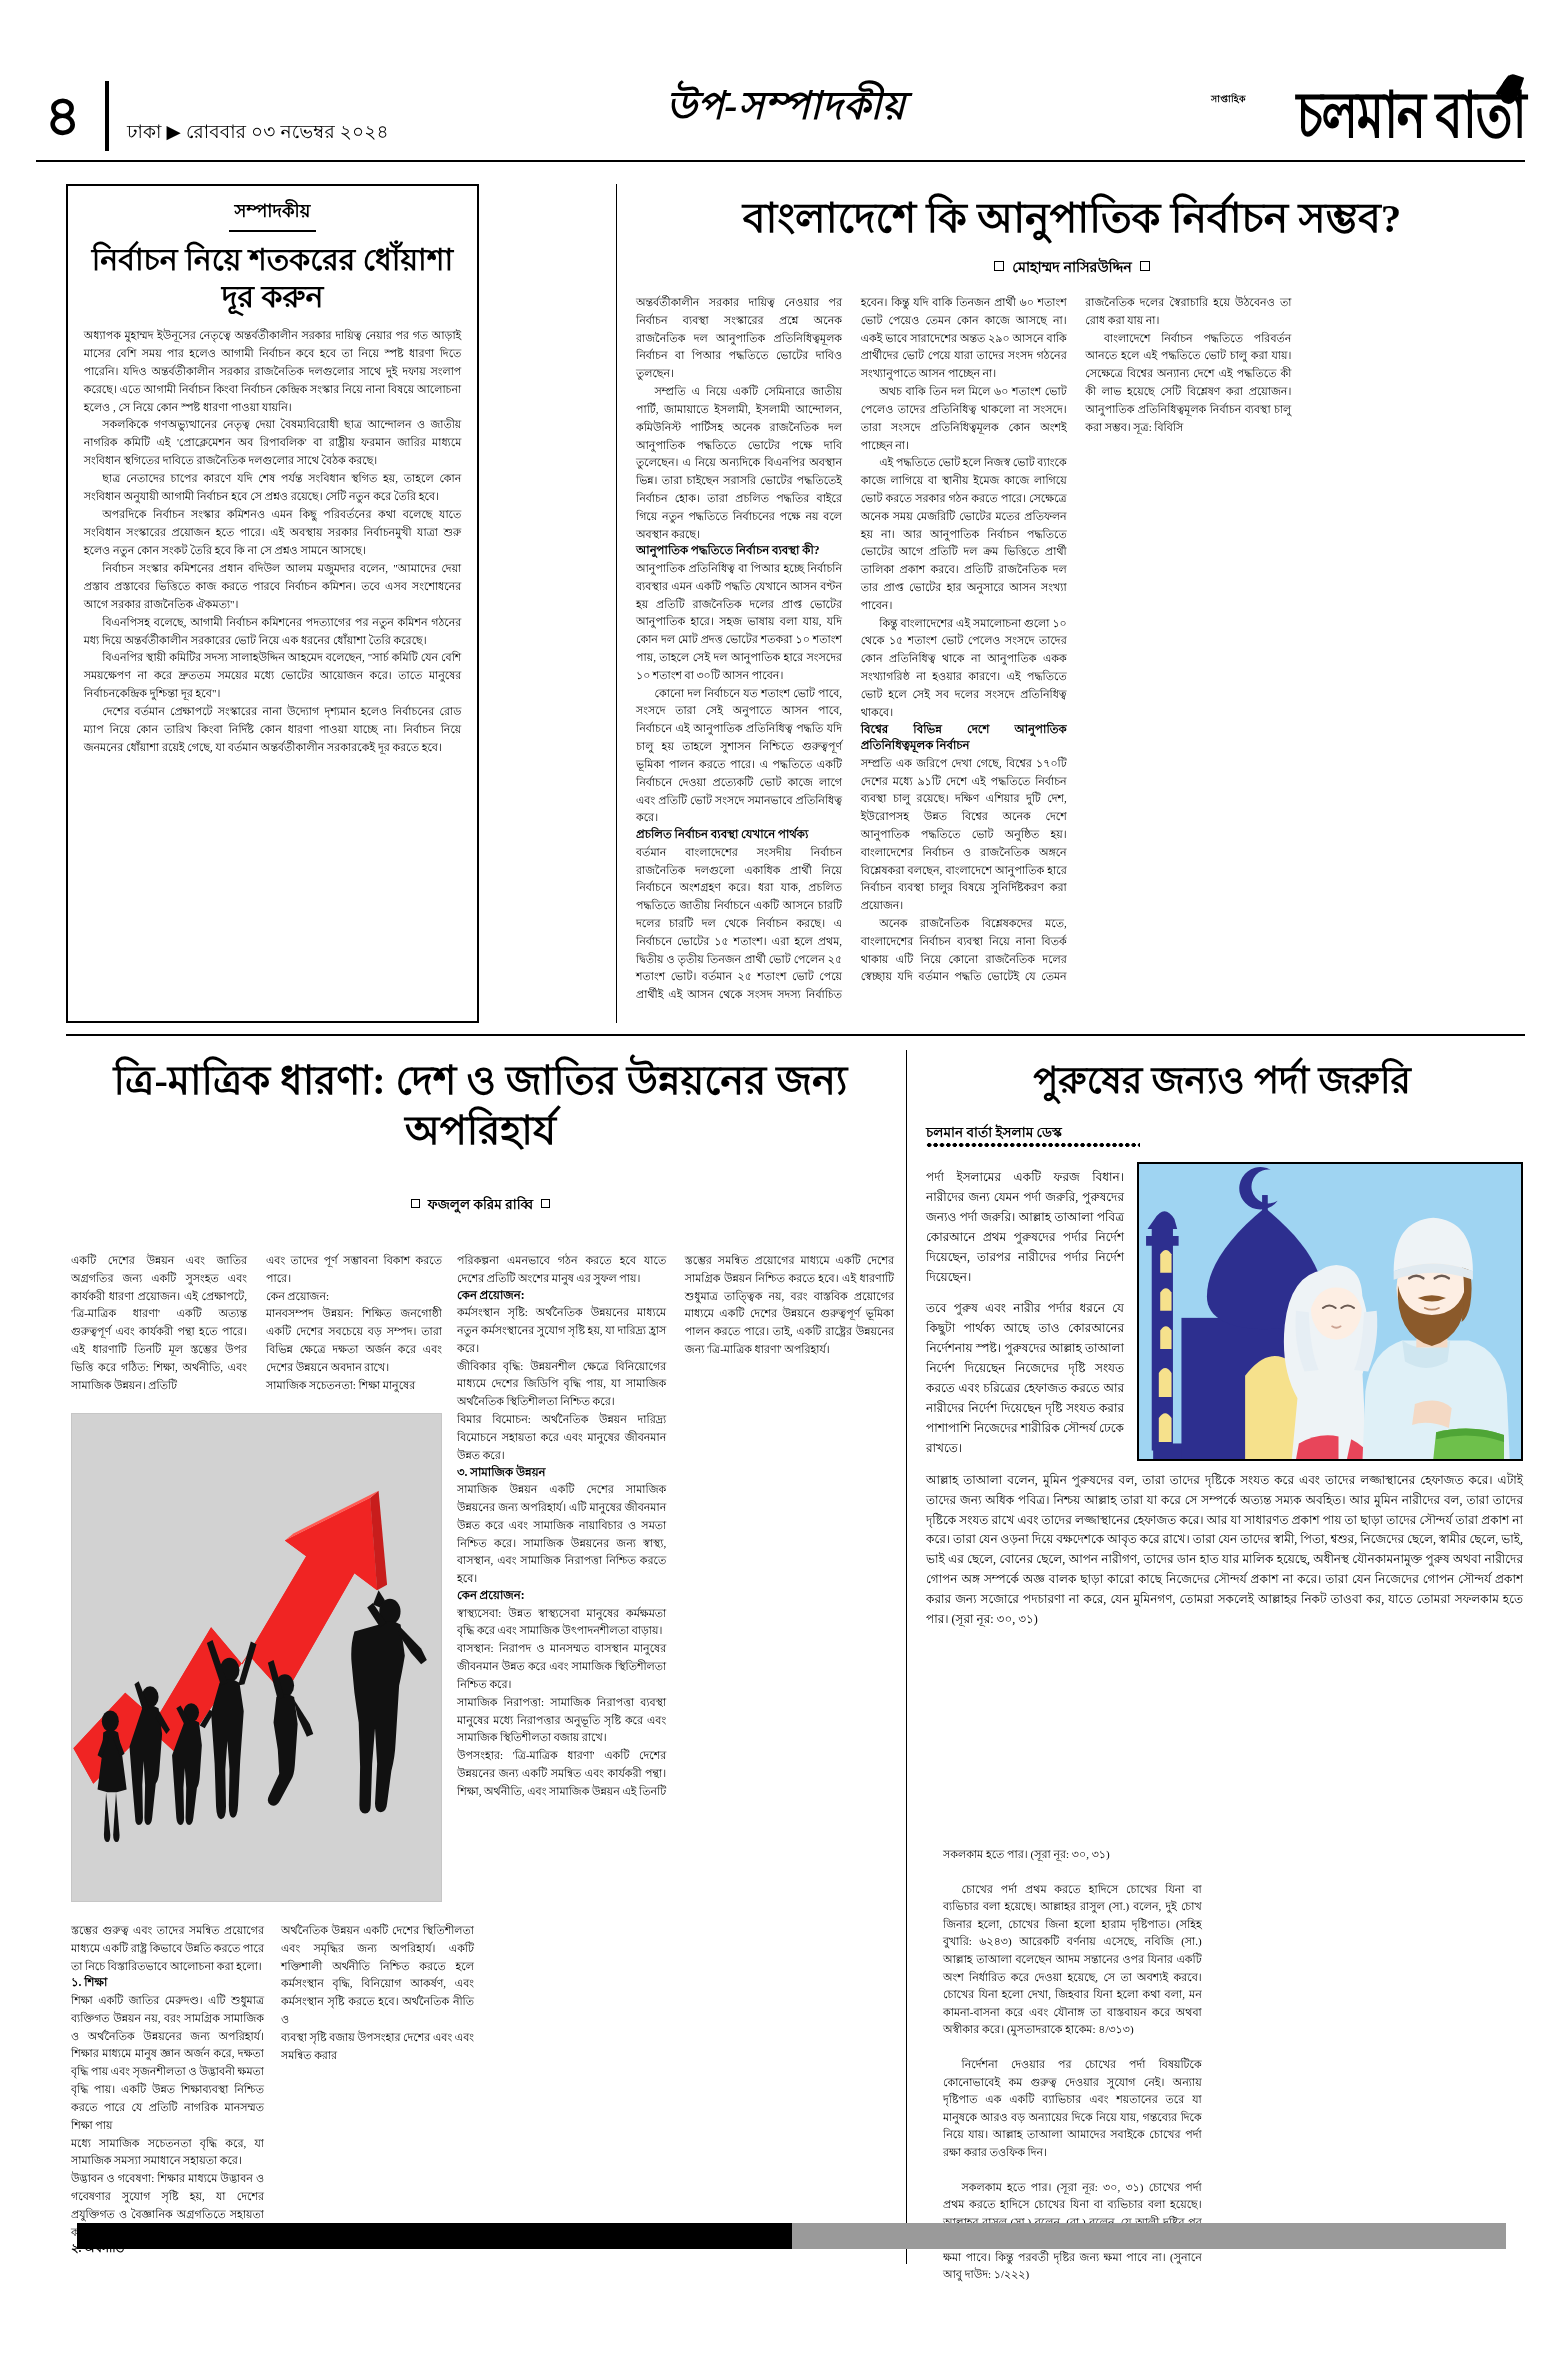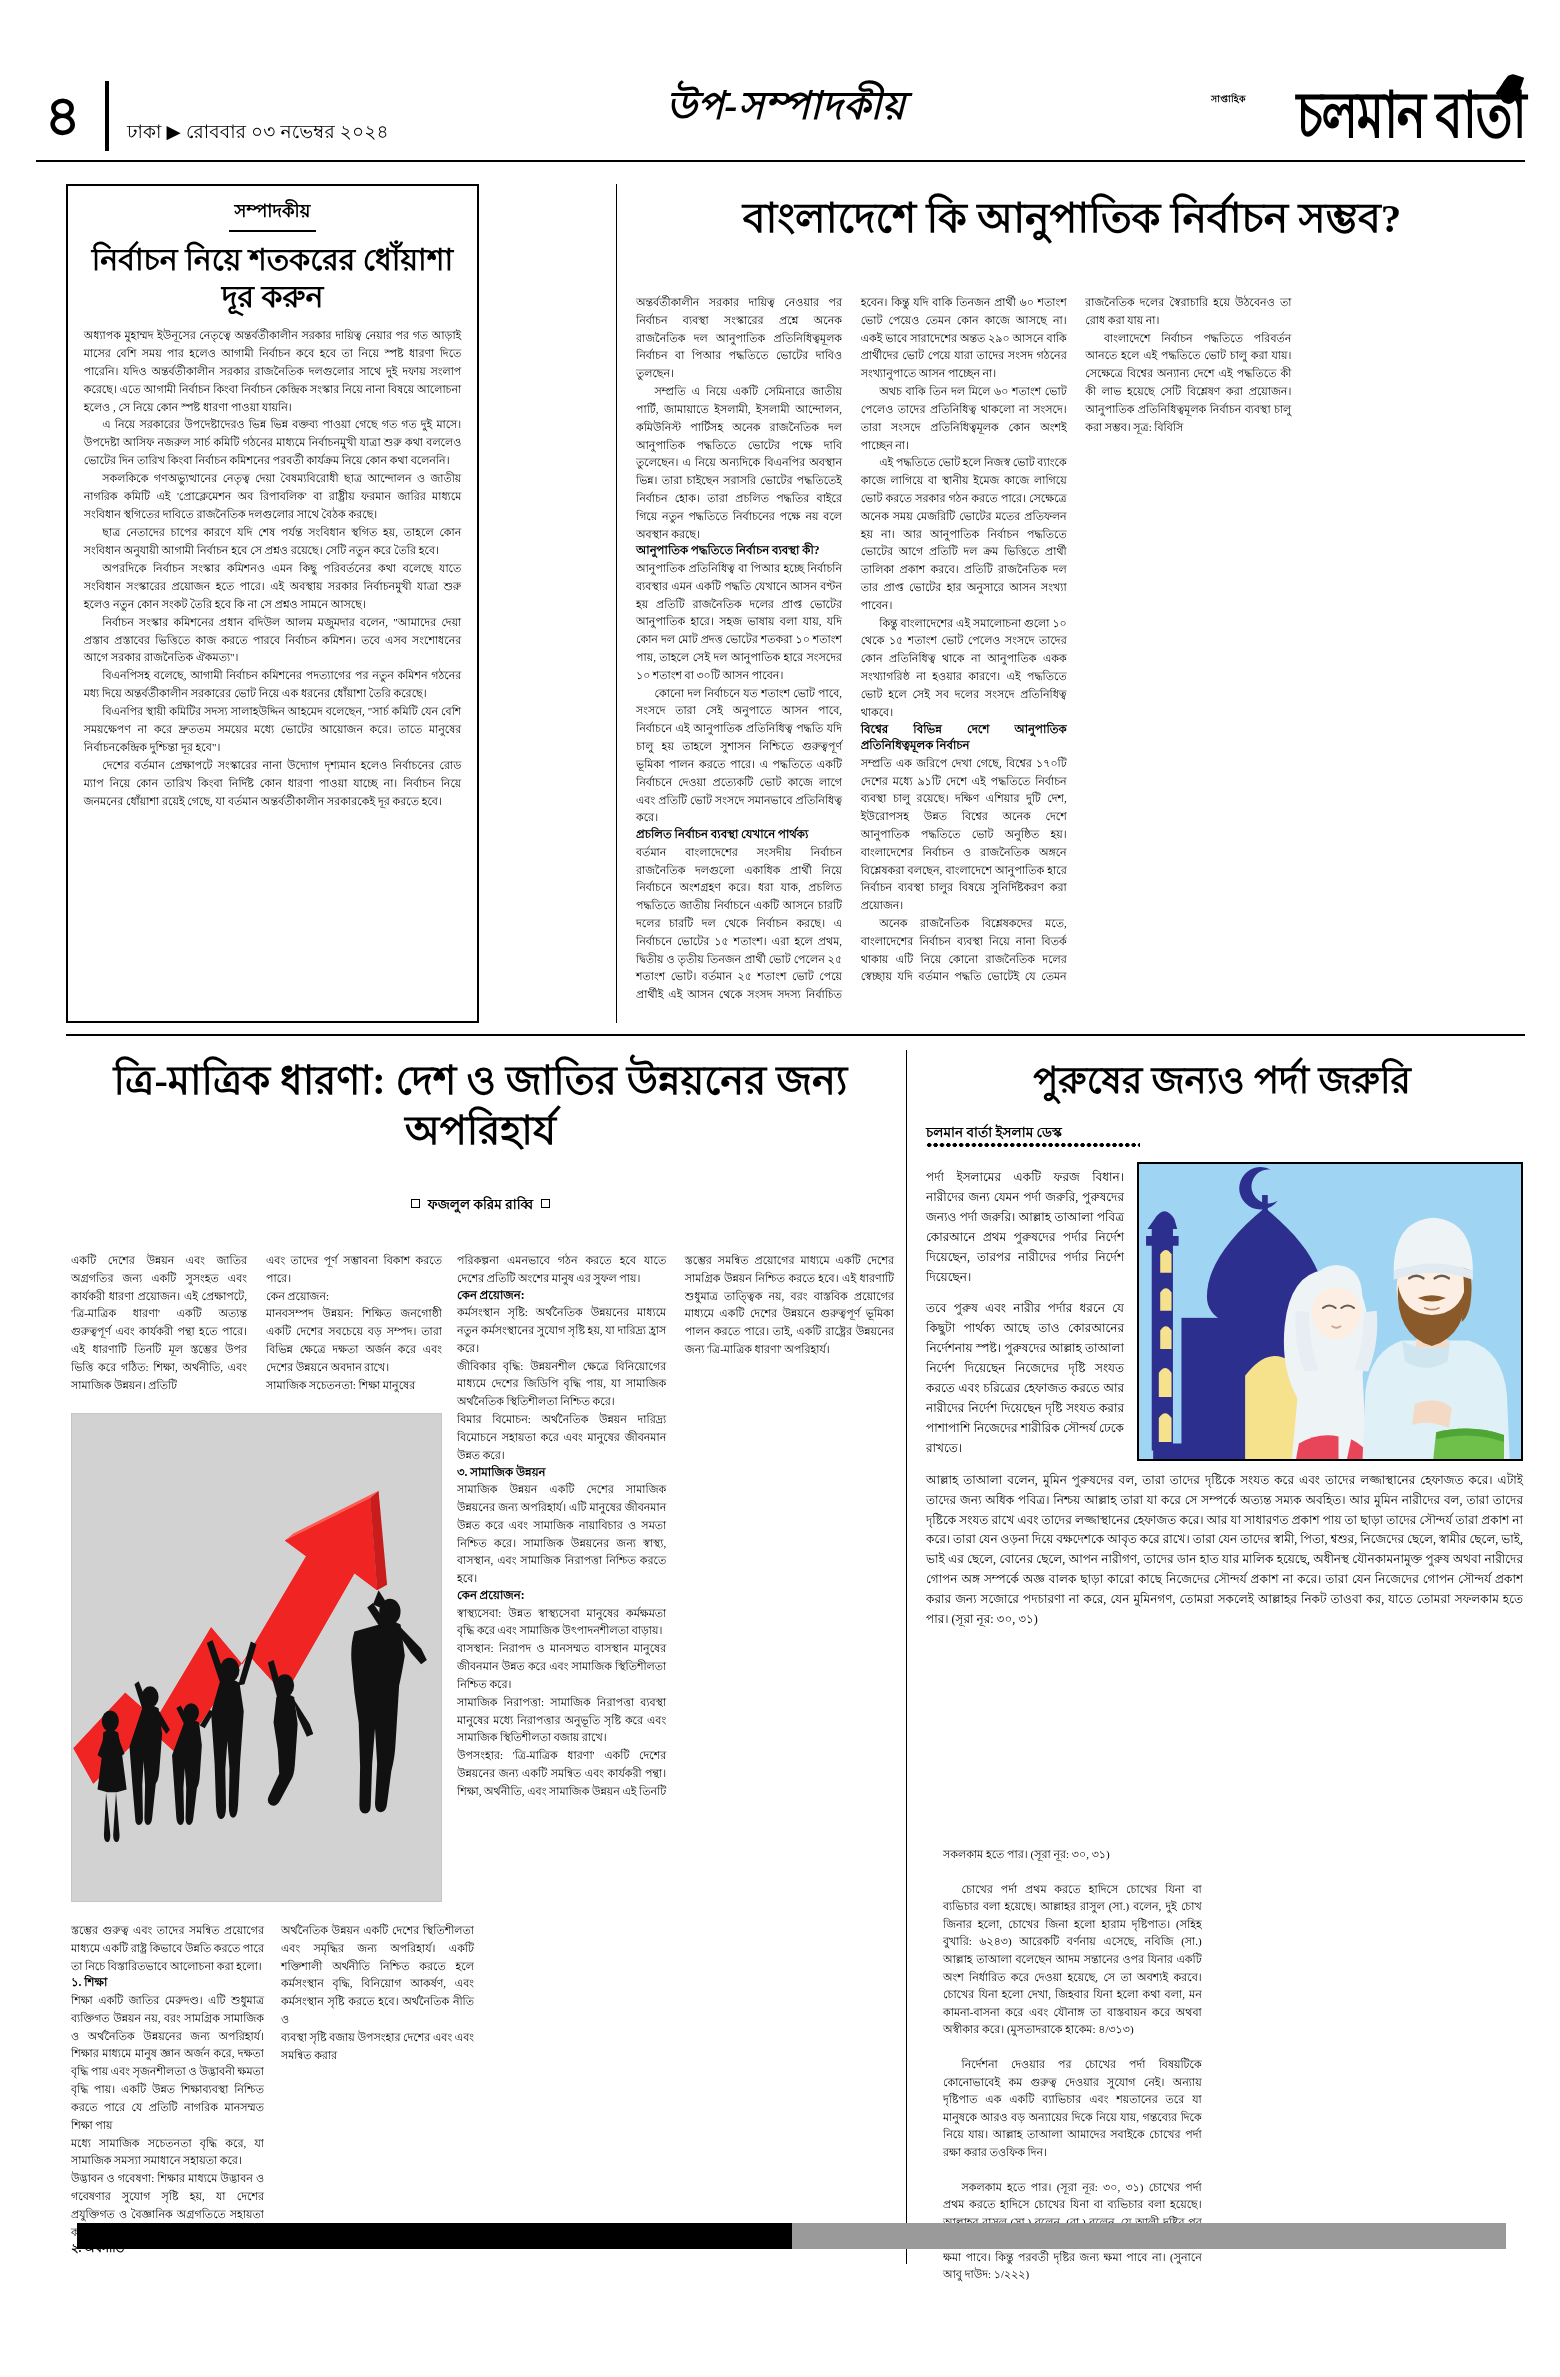--- a/index.html
+++ b/index.html
@@ -219,32 +219,34 @@
       <div class="logo-main bn">চলমান বার্তা</div>
     </div>
   </div>
   <div class="mast-bottom-rule"></div>
 
   <div class="editorial-box">
     <div class="edlabel bn"><span>সম্পাদকীয়</span></div>
     <div class="edheadline bn">নির্বাচন নিয়ে শতকরের ধোঁয়াশা দূর করুন</div>
     <div class="edbody bn" id="editorial-body">
         <p class="first noind">অধ্যাপক মুহাম্মদ ইউনূসের নেতৃত্বে অন্তর্বর্তীকালীন সরকার দায়িত্ব নেয়ার পর গত আড়াই মাসের বেশি সময় পার হলেও আগামী নির্বাচন কবে হবে তা নিয়ে স্পষ্ট ধারণা দিতে পারেনি। যদিও অন্তর্বর্তীকালীন সরকার রাজনৈতিক দলগুলোর সাথে দুই দফায় সংলাপ করেছে। এতে আগামী নির্বাচন কিংবা নির্বাচন কেন্দ্রিক সংস্কার নিয়ে নানা বিষয়ে আলোচনা হলেও , সে নিয়ে কোন স্পষ্ট ধারণা পাওয়া যায়নি।</p>
-        <p>এ নিয়ে সরকারের উপদেষ্টাদেরও ভিন্ন ভিন্ন বক্তব্য পাওয়া গেছে গত গত দুই মাসে। উপদেষ্টা আসিফ নজরুল সার্চ কমিটি গঠনের মাধ্যমে নির্বাচনমুখী যাত্রা শুরু কথা বললেও ভোটের দিন তারিখ কিংবা নির্বাচন কমিশনের পরবর্তী কার্যক্রম নিয়ে কোন কথা বলেননি।</p>
         <p>সকলকিকে গণঅভ্যুত্থানের নেতৃত্ব দেয়া বৈষম্যবিরোধী ছাত্র আন্দোলন ও জাতীয় নাগরিক কমিটি এই 'প্রোক্লেমেশন অব রিপাবলিক' বা রাষ্ট্রীয় ফরমান জারির মাধ্যমে সংবিধান স্থগিতের দাবিতে রাজনৈতিক দলগুলোর সাথে বৈঠক করছে।</p>
         <p>ছাত্র নেতাদের চাপের কারণে যদি শেষ পর্যন্ত সংবিধান স্থগিত হয়, তাহলে কোন সংবিধান অনুযায়ী আগামী নির্বাচন হবে সে প্রশ্নও রয়েছে। সেটি নতুন করে তৈরি হবে।</p>
         <p>অপরদিকে নির্বাচন সংস্কার কমিশনও এমন কিছু পরিবর্তনের কথা বলেছে যাতে সংবিধান সংস্কারের প্রয়োজন হতে পারে। এই অবস্থায় সরকার নির্বাচনমুখী যাত্রা শুরু হলেও নতুন কোন সংকট তৈরি হবে কি না সে প্রশ্নও সামনে আসছে।</p>
         <p>নির্বাচন সংস্কার কমিশনের প্রধান বদিউল আলম মজুমদার বলেন, "আমাদের দেয়া প্রস্তাব প্রস্তাবের ভিত্তিতে কাজ করতে পারবে নির্বাচন কমিশন। তবে এসব সংশোধনের আগে সরকার রাজনৈতিক ঐকমত্য"।</p>
         <p>বিএনপিসহ বলেছে, আগামী নির্বাচন কমিশনের পদত্যাগের পর নতুন কমিশন গঠনের মধ্য দিয়ে অন্তর্বর্তীকালীন সরকারের ভোট নিয়ে এক ধরনের ধোঁয়াশা তৈরি করেছে।</p>
         <p>বিএনপির স্থায়ী কমিটির সদস্য সালাহউদ্দিন আহমেদ বলেছেন, "সার্চ কমিটি যেন বেশি সময়ক্ষেপণ না করে দ্রুততম সময়ের মধ্যে ভোটের আয়োজন করে। তাতে মানুষের নির্বাচনকেন্দ্রিক দুশ্চিন্তা দূর হবে"।</p>
         <p>দেশের বর্তমান প্রেক্ষাপটে সংস্কারের নানা উদ্যোগ দৃশ্যমান হলেও নির্বাচনের রোড ম্যাপ নিয়ে কোন তারিখ কিংবা নির্দিষ্ট কোন ধারণা পাওয়া যাচ্ছে না। নির্বাচন নিয়ে জনমনের ধোঁয়াশা রয়েই গেছে, যা বর্তমান অন্তর্বর্তীকালীন সরকারকেই দূর করতে হবে।</p>
       </div>
   </div>
 
   <div class="a1-headline bn">বাংলাদেশে কি আনুপাতিক নির্বাচন সম্ভব?</div>
+  <div class="a1-byline bn">
+    <span class="sq"></span><span>মোহাম্মদ নাসিরউদ্দিন</span><span class="sq"></span>
+  </div>
   <div class="a1-cols body-col bn" id="article-pr-body">
       <p class="noind">অন্তর্বর্তীকালীন সরকার দায়িত্ব নেওয়ার পর নির্বাচন ব্যবস্থা সংস্কারের প্রশ্নে অনেক রাজনৈতিক দল আনুপাতিক প্রতিনিধিত্বমূলক নির্বাচন বা পিআর পদ্ধতিতে ভোটের দাবিও তুলছেন।</p>
       <p class="">সম্প্রতি এ নিয়ে একটি সেমিনারে জাতীয় পার্টি, জামায়াতে ইসলামী, ইসলামী আন্দোলন, কমিউনিস্ট পার্টিসহ অনেক রাজনৈতিক দল আনুপাতিক পদ্ধতিতে ভোটের পক্ষে দাবি তুলেছেন। এ নিয়ে অন্যদিকে বিএনপির অবস্থান ভিন্ন। তারা চাইছেন সরাসরি ভোটের পদ্ধতিতেই নির্বাচন হোক। তারা প্রচলিত পদ্ধতির বাইরে গিয়ে নতুন পদ্ধতিতে নির্বাচনের পক্ষে নয় বলে অবস্থান করছে।</p>
       <p class="subhead">আনুপাতিক পদ্ধতিতে নির্বাচন ব্যবস্থা কী?</p>
       <p class="noind">আনুপাতিক প্রতিনিধিত্ব বা পিআর হচ্ছে নির্বাচনি ব্যবস্থার এমন একটি পদ্ধতি যেখানে আসন বণ্টন হয় প্রতিটি রাজনৈতিক দলের প্রাপ্ত ভোটের আনুপাতিক হারে। সহজ ভাষায় বলা যায়, যদি কোন দল মোট প্রদত্ত ভোটের শতকরা ১০ শতাংশ পায়, তাহলে সেই দল আনুপাতিক হারে সংসদের ১০ শতাংশ বা ৩০টি আসন পাবেন।</p>
       <p class="">কোনো দল নির্বাচনে যত শতাংশ ভোট পাবে, সংসদে তারা সেই অনুপাতে আসন পাবে, নির্বাচনে এই আনুপাতিক প্রতিনিধিত্ব পদ্ধতি যদি চালু হয় তাহলে সুশাসন নিশ্চিতে গুরুত্বপূর্ণ ভূমিকা পালন করতে পারে। এ পদ্ধতিতে একটি নির্বাচনে দেওয়া প্রত্যেকটি ভোট কাজে লাগে এবং প্রতিটি ভোট সংসদে সমানভাবে প্রতিনিধিত্ব করে।</p>
       <p class="subhead">প্রচলিত নির্বাচন ব্যবস্থা যেখানে পার্থক্য</p>
       <p class="noind">বর্তমান বাংলাদেশের সংসদীয় নির্বাচন রাজনৈতিক দলগুলো একাধিক প্রার্থী নিয়ে নির্বাচনে অংশগ্রহণ করে। ধরা যাক, প্রচলিত পদ্ধতিতে জাতীয় নির্বাচনে একটি আসনে চারটি দলের চারটি দল থেকে নির্বাচন করছে। এ নির্বাচনে ভোটের ১৫ শতাংশ। এরা হলে প্রথম, দ্বিতীয় ও তৃতীয় তিনজন প্রার্থী ভোট পেলেন ২৫ শতাংশ ভোট। বর্তমান ২৫ শতাংশ ভোট পেয়ে প্রার্থীই এই আসন থেকে সংসদ সদস্য নির্বাচিত হবেন। কিন্তু যদি বাকি তিনজন প্রার্থী ৬০ শতাংশ ভোট পেয়েও তেমন কোন কাজে আসছে না। একই ভাবে সারাদেশের অন্তত ২৯০ আসনে বাকি প্রার্থীদের ভোট পেয়ে যারা তাদের সংসদ গঠনের সংখ্যানুপাতে আসন পাচ্ছেন না।</p>
       <p class="">অথচ বাকি তিন দল মিলে ৬০ শতাংশ ভোট পেলেও তাদের প্রতিনিধিত্ব থাকলো না সংসদে। তারা সংসদে প্রতিনিধিত্বমূলক কোন অংশই পাচ্ছেন না।</p>
       <p class="">এই পদ্ধতিতে ভোট হলে নিজস্ব ভোট ব্যাংকে কাজে লাগিয়ে বা স্থানীয় ইমেজ কাজে লাগিয়ে ভোট করতে সরকার গঠন করতে পারে। সেক্ষেত্রে অনেক সময় মেজরিটি ভোটের মতের প্রতিফলন হয় না। আর আনুপাতিক নির্বাচন পদ্ধতিতে ভোটের আগে প্রতিটি দল ক্রম ভিত্তিতে প্রার্থী তালিকা প্রকাশ করবে। প্রতিটি রাজনৈতিক দল তার প্রাপ্ত ভোটের হার অনুসারে আসন সংখ্যা পাবেন।</p>

